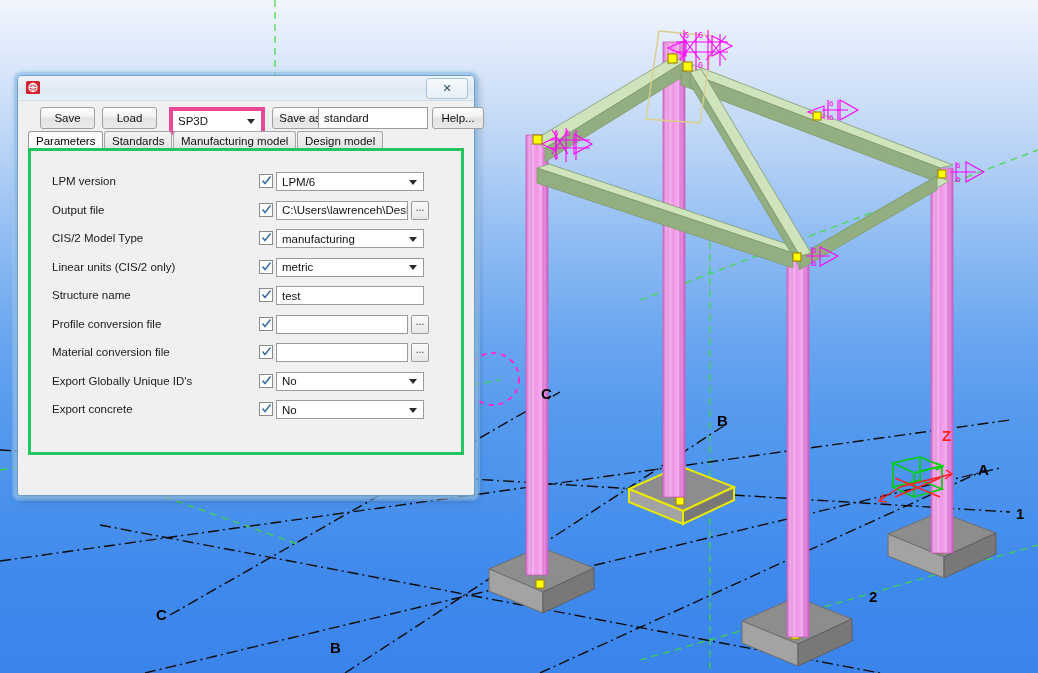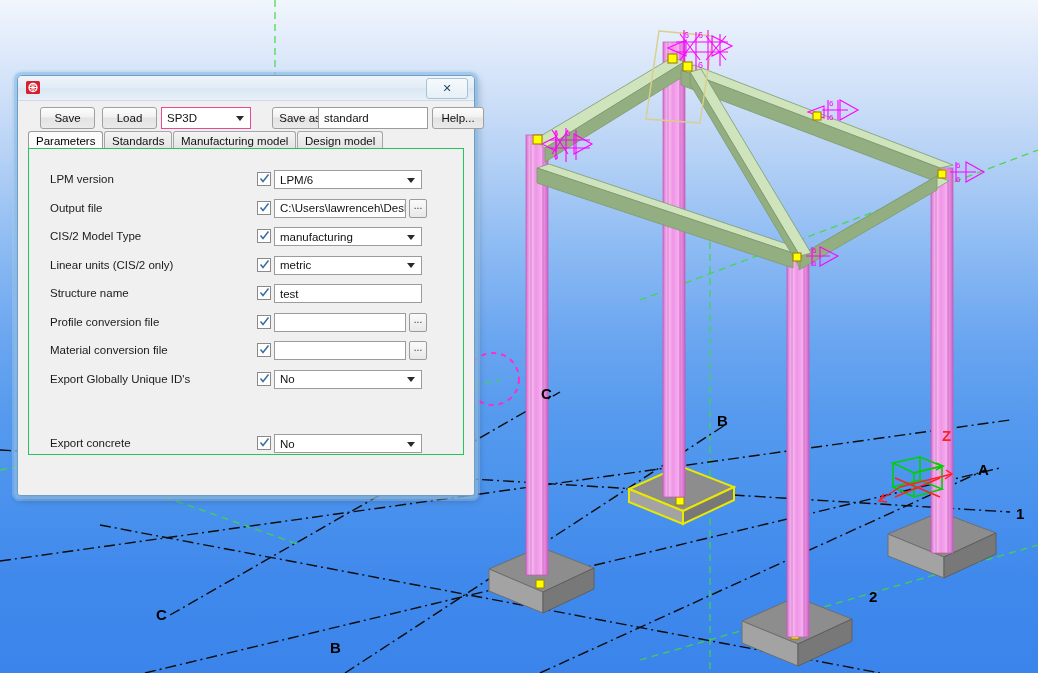--- a/index.html
+++ b/index.html
@@ -63,22 +63,22 @@
     background:linear-gradient(180deg,#fdfdfd 0%,#f1f1f1 45%,#e3e3e3 50%,#eaeaea 100%);
     border:1px solid #a0a0a0;border-radius:3px;
     font-size:11.5px;color:#111;cursor:pointer;
     display:flex;align-items:center;justify-content:center;
   }
   #btn-save{left:12px;width:53px;}
   #btn-load{left:74px;width:53px;}
   #btn-saveas{left:244px;width:54px;}
   #btn-help{left:404px;width:50px;}
   #preset-select{
-    position:absolute;left:133px;top:0;width:88px;height:20px;
-    background:#fff;border:1px solid #ec4899;
+    position:absolute;left:141px;top:0;width:88px;height:20px;
+    background:#fff;border:4px solid #ec4899;
     display:flex;align-items:center;text-align:center;
   }
   #preset-select .val{padding-left:5px;font-size:11.5px;}
   .caret{
     position:absolute;right:6px;top:50%;margin-top:-2px;
     width:0;height:0;border-left:4px solid transparent;
     border-right:4px solid transparent;border-top:5px solid #2a2a2a;
   }
   #preset-name{
     position:absolute;left:290px;top:0;width:108px;height:20px;
@@ -94,21 +94,21 @@
     padding:0 7px;font-size:11.5px;color:#111;cursor:pointer;
     border:1px solid #a6a6a6;border-bottom:none;
     border-radius:3px 3px 0 0;
     background:linear-gradient(180deg,#f4f4f4 0%,#e2e2e2 100%);
   }
   .tab.active{background:#fbfbfb;color:#000;border-color:#9a9a9a;}
 
   
   #panel{
     position:absolute;left:6px;top:46px;right:6px;bottom:36px;
-    background:#f0f0f0;border:1px solid #22c55e;padding-left:13px;
+    background:#f0f0f0;border:3px solid #22c55e;padding-left:13px;
   }
   .row{position:absolute;left:0;width:100%;height:28px;}
   .row .lbl{
     position:absolute;left:21px;top:6px;
     font-size:11.5px;color:#1a1a1a;white-space:nowrap;
   }
   .cb{
     position:absolute;left:228px;top:5px;width:12px;height:12px;
     background:#fff;border:1px solid #8a8a8a;cursor:pointer;
   }
@@ -462,21 +462,21 @@
           <div class="cb">
             <svg width="11" height="11" viewBox="0 0 11 11">
               <path d="M1.5,5.5 L4,8.5 L9.5,1.5" stroke="#3a6ea5" stroke-width="1.5" fill="none"></path>
             </svg>
           </div>
           <div class="field wide">
             <span class="val">No</span>
             <span class="caret"></span>
           </div>
         </div>
-        <div class="row" style="top: 246px; margin-top: 36px;">
+        <div class="row" style="top: 246px;">
           <div class="lbl">Export concrete</div>
           <div class="cb">
             <svg width="11" height="11" viewBox="0 0 11 11">
               <path d="M1.5,5.5 L4,8.5 L9.5,1.5" stroke="#3a6ea5" stroke-width="1.5" fill="none"></path>
             </svg>
           </div>
           <div class="field wide">
             <span class="val">No</span>
             <span class="caret"></span>
           </div>

